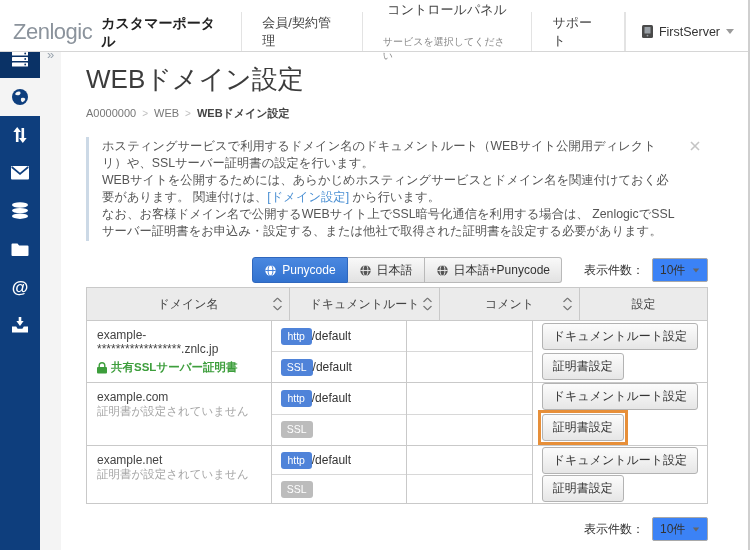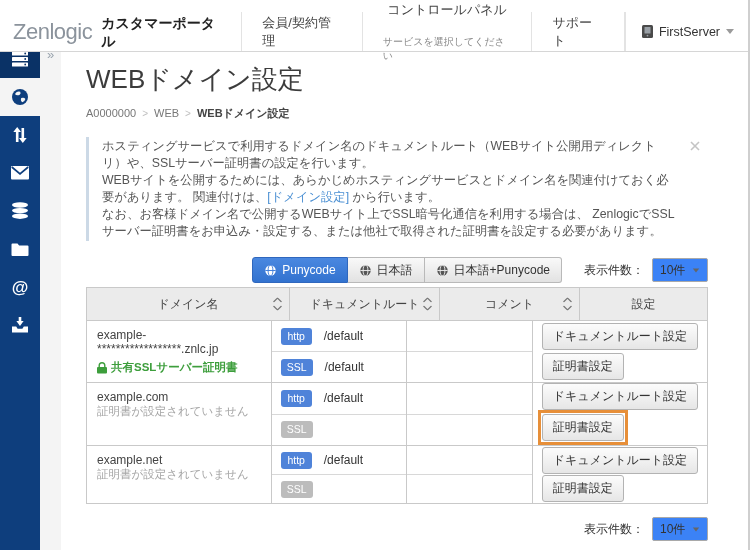--- a/index.html
+++ b/index.html
@@ -72,21 +72,21 @@
   .cell { border-left:1px solid #c9c9c9; } .cell:first-child { border-left:0; }
   .c-domain { width:202px; padding:7px 10px; font-size:12px; color:#444; }
   .c-doc { width:150px; display:flex; flex-direction:column; }
   .c-comment { width:140px; display:flex; flex-direction:column; }
   .c-set { flex:1; display:flex; flex-direction:column; }
   .sub { flex:1; display:flex; align-items:center; padding:0 9px; }
   .c-doc .sub:first-child, .c-comment .sub:first-child { border-bottom:1px solid #d8d8d8; }
   .badge { min-width:31px; padding:2px 6px; border-radius:3px; background:#4f83d9; color:#fff;
            font-size:10.5px; text-align:center; line-height:13px; }
   .badge.disabled { background:#bcbcbc; }
-  .path { margin-left:12px; font-size:12px; color:#333; }
+  .path { margin-left:0; font-size:12px; color:#333; }
   .cert-ok { margin-top:4px; color:#3d9e3c; font-weight:bold; font-size:11.5px;
              display:flex; align-items:center; gap:4px; }
   .cert-none { color:#a5a5a5; font-size:11.5px; }
   .btn { padding:4px 10px; font-size:12px; color:#333; background:linear-gradient(#fcfcfc,#e6e6e6);
          border:1px solid #b3b3b3; border-radius:3px; cursor:pointer; white-space:nowrap;
          font-family:"Liberation Sans", sans-serif; }
   .hl { border:3px solid #e78f39; padding:1px; margin-left:-4px; display:inline-block; line-height:0; }
 
   .table-footer { margin-top:13px; display:flex; justify-content:flex-end; align-items:center;
                   gap:8px; width:622px; font-size:12px; color:#333; }

